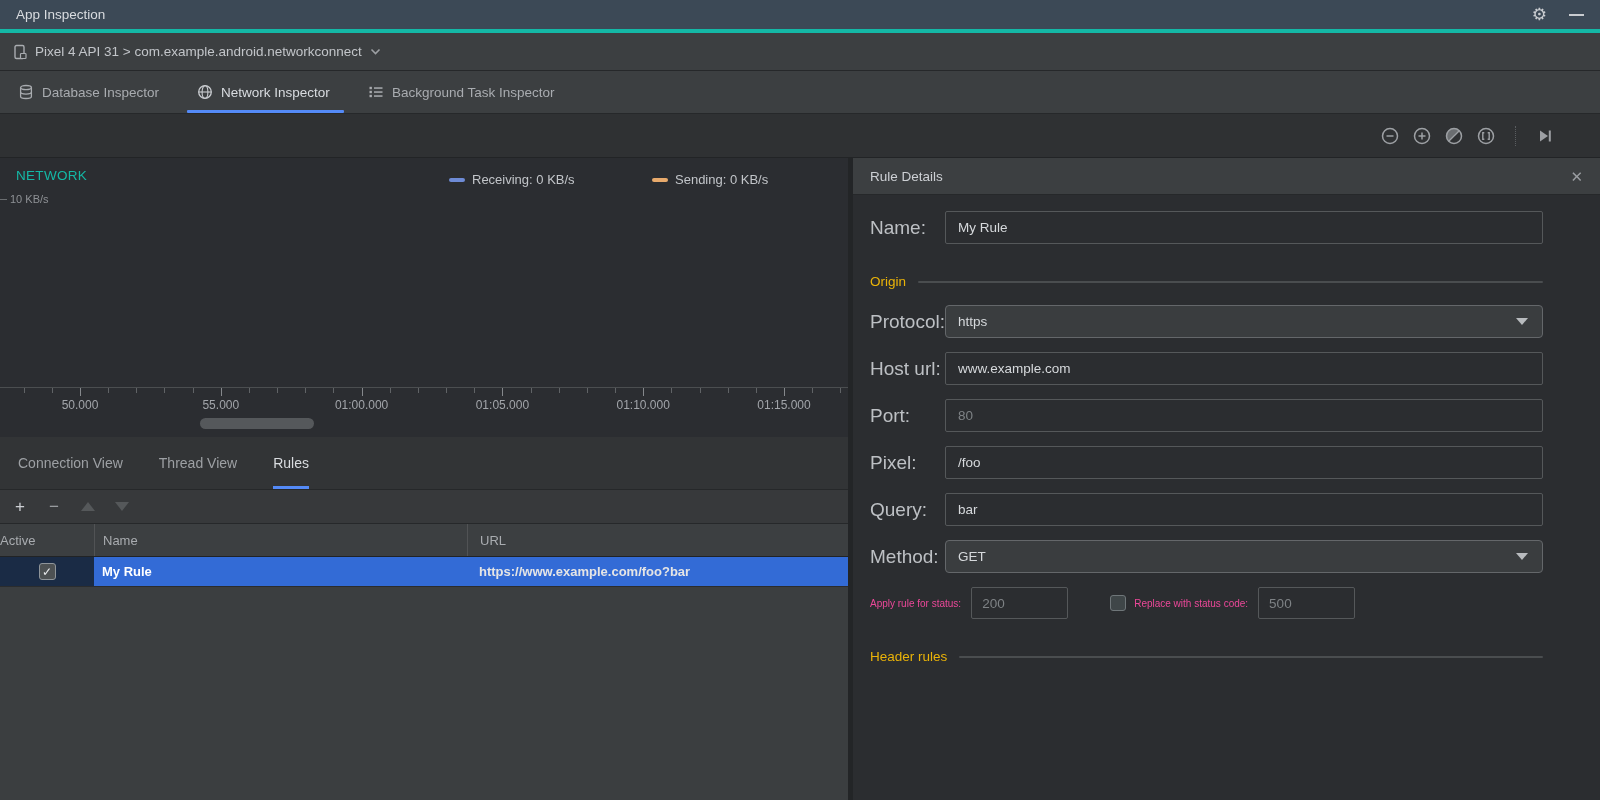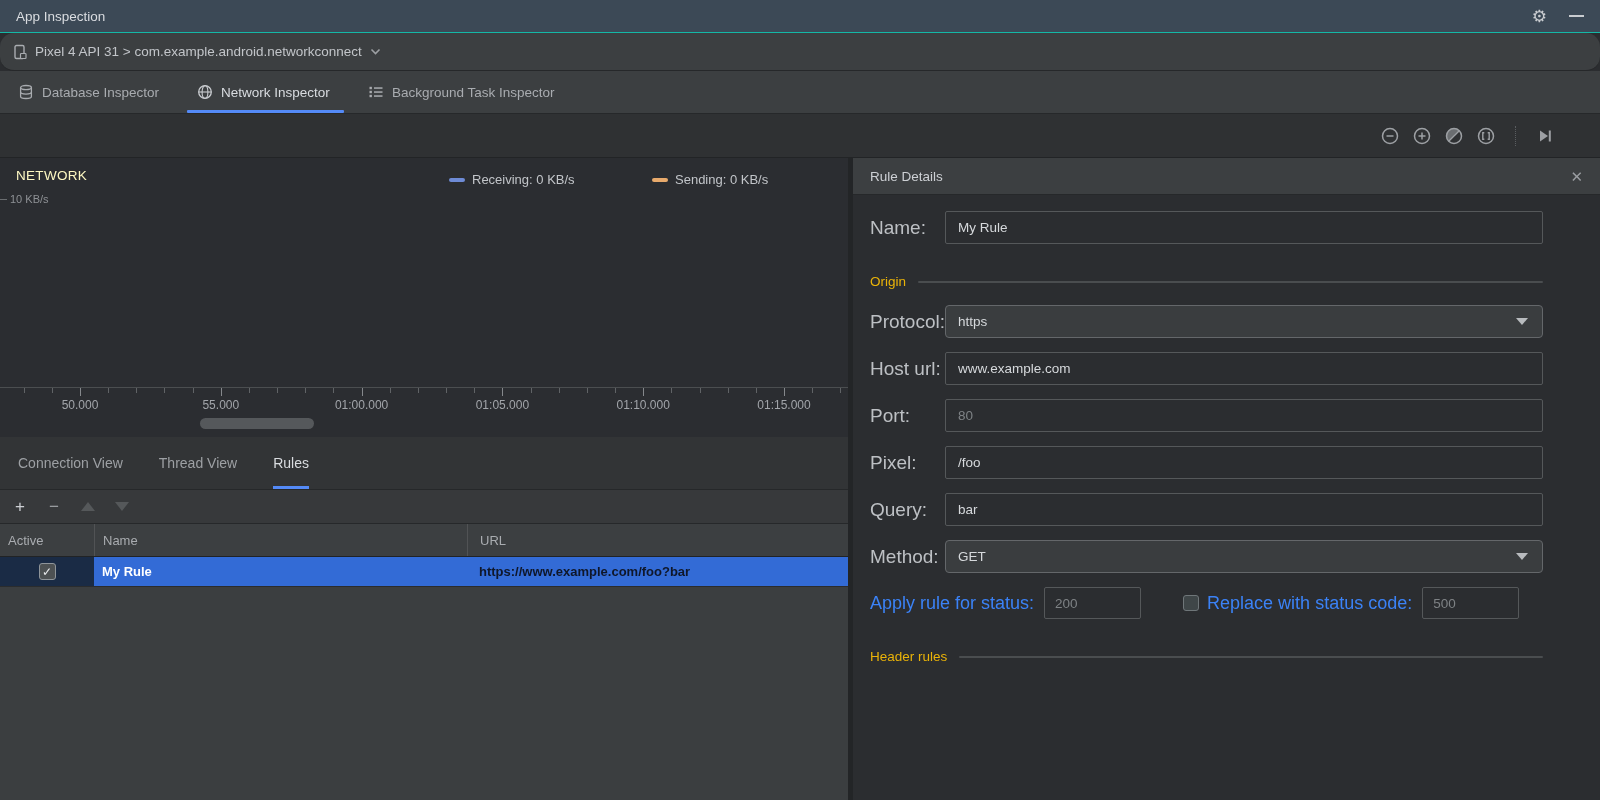--- a/index.html
+++ b/index.html
@@ -1,28 +1,28 @@
 <!DOCTYPE html>
 <html><head>
 <meta charset="utf-8">
 <style>
   * { margin:0; padding:0; box-sizing:border-box; }
   html,body { width:1600px; height:800px; overflow:hidden; }
   body { font-family:"Liberation Sans", sans-serif; background:#2B2D30; color:#BDC0C4; font-size:13px; }
   .window { position:relative; width:1600px; height:800px; display:flex; flex-direction:column; }
 
   
-  .titlebar { height:33px; background:#3C4956; display:flex; align-items:center; padding:0 16px; flex:0 0 auto; border-bottom:1px solid #14b8a6; }
+  .titlebar { height:33px; background:#3C4956; display:flex; align-items:center; padding:0 16px; flex:0 0 auto; border-bottom:4px solid #14b8a6; }
   .titlebar .title { color:#D9DCE0; font-size:13.5px; }
   .titlebar .spacer { flex:1; }
   .gear { color:#C9CCD0; font-size:17px; line-height:1; margin-right:22px; cursor:default; }
   .win-min { width:15px; height:2px; background:#C9CCD0; }
 
   
-  .devicebar { height:38px; background:#3C3F41; display:flex; align-items:center; padding:0 12px; flex:0 0 auto; border-bottom:1px solid #26282A;border-radius:14px; }
+  .devicebar { height:38px; background:#3C3F41; display:flex; align-items:center; padding:0 12px; flex:0 0 auto; border-bottom:1px solid #26282A; }
   .devicebar .dev-text { color:#C2C5C9; font-size:13.5px; margin:0 8px 0 7px; }
   .icon16 { width:16px; height:16px; display:block; }
 
   
   .tabstrip { height:43px; background:#3C3F41; display:flex; align-items:stretch; padding-left:18px; flex:0 0 auto; border-bottom:1px solid #26282A; }
   .itab { display:flex; align-items:center; gap:8px; margin-right:38px; position:relative; color:#A9ACB0; font-size:13.5px; cursor:pointer; }
   .itab.active { color:#D9DCE0; }
   .itab.active::after { content:""; position:absolute; left:-10px; right:-14px; bottom:0; height:3px; background:#548AF7; border-radius:1px; }
 
   
@@ -31,21 +31,21 @@
   .zsep { width:1px; height:20px; border-left:1px dotted #5A5D60; margin:0 7px; }
 
   
   .main { flex:1; display:flex; min-height:0; }
   .left-panel { width:848px; flex:0 0 848px; display:flex; flex-direction:column; background:#2B2D31; }
   .v-divider { width:5px; flex:0 0 5px; background:#232527; }
   .right-panel { flex:1; background:#2B2D30; display:flex; flex-direction:column; min-width:0; }
 
   
   .chart { position:relative; height:279px; flex:0 0 279px; background:#2B2D31; overflow:hidden; }
-  .chart-title { position:absolute; left:16px; top:10px; color:#fef9c3; font-size:13.5px; letter-spacing:.3px; }
+  .chart-title { position:absolute; left:16px; top:10px; color:#14b8a6; font-size:13.5px; letter-spacing:.3px; }
   .y-max-label { position:absolute; left:10px; top:35px; color:#8E9195; font-size:11px; }
   .y-max-tick { position:absolute; left:0; top:41px; width:7px; height:1px; background:#6A6D70; }
   .legend-item { position:absolute; top:14px; display:flex; align-items:center; gap:7px; color:#C2C5C9; font-size:13px; }
   .legend-item.receiving { left:449px; }
   .legend-item.sending { left:652px; }
   .legend-swatch { width:16px; height:4px; border-radius:2px; }
   .time-axis { position:absolute; left:0; right:0; top:229px; height:30px; border-top:1px solid #4B4E50; }
   .tick { position:absolute; top:0; width:1px; height:5px; background:#606366; }
   .tick.major { height:8px; background:#85888C; }
   .tick-label { position:absolute; top:10px; transform:translateX(-50%); white-space:nowrap; color:#A2A5AA; font-size:12px; }
@@ -59,46 +59,46 @@
   
   .rules-toolbar { height:34px; flex:0 0 34px; background:#37393B; display:flex; align-items:center; padding-left:10px; gap:14px; border-bottom:1px solid #26282A; }
   .rtbtn { width:20px; height:20px; display:flex; align-items:center; justify-content:center; font-size:17px; cursor:pointer; }
   .rtbtn.add { color:#CDD0D4; }
   .rtbtn.remove { color:#9DA0A4; }
   .tri-up { width:0; height:0; border-left:7px solid transparent; border-right:7px solid transparent; border-bottom:9px solid #55585A; }
   .tri-down { width:0; height:0; border-left:7px solid transparent; border-right:7px solid transparent; border-top:9px solid #55585A; }
 
   
   .tbl-header { height:33px; flex:0 0 33px; background:#3C3F41; display:flex; align-items:center; color:#A9ACB0; font-size:13px; border-bottom:1px solid #212325; }
-  .tbl-header .c-active { width:94px; padding-left:8px; }
+  .tbl-header .c-active { width:94px; padding-left:0; }
   .tbl-header .c-name { width:373px; padding-left:8px; border-left:1px solid #515355; height:100%; display:flex; align-items:center; }
   .tbl-header .c-url { flex:1; padding-left:12px; border-left:1px solid #515355; height:100%; display:flex; align-items:center; }
   .tbl-row { height:29px; flex:0 0 29px; display:flex; cursor:pointer; }
   .tbl-row .c-active { width:94px; background:#1A2B45; display:flex; align-items:center; justify-content:center; }
   .tbl-row .c-name { width:373px; background:#336BD6; color:#FFFFFF; font-weight:700; display:flex; align-items:center; padding-left:8px; font-size:13px; }
-  .tbl-row .c-url { flex:1; background:#336BD6; color:#0f172a; font-weight:700; display:flex; align-items:center; padding-left:12px; font-size:13px; }
+  .tbl-row .c-url { flex:1; background:#336BD6; color:#e5e5e5; font-weight:700; display:flex; align-items:center; padding-left:12px; font-size:13px; }
   .row-checkbox { width:17px; height:17px; background:#4D5153; border:1.5px solid #8F959A; border-radius:3px; display:flex; align-items:center; justify-content:center; color:#E8EAEC; font-size:12px; line-height:1; cursor:pointer; }
   .table-empty { flex:1; background:#3B3E40; border-top:1px solid #2A2C2E; }
 
   
   .panel-header { height:37px; flex:0 0 37px; background:#3C3F41; border-bottom:1px solid #26282A; display:flex; align-items:center; padding:0 17px; }
   .panel-header .ph-title { color:#CDD0D4; font-size:13.5px; }
   .panel-close { margin-left:auto; color:#9A9DA1; font-size:15px; cursor:pointer; line-height:1; }
   .panel-body { flex:1; padding:16px 57px 0 17px; overflow:hidden; }
   .form-row { display:flex; align-items:center; margin-bottom:14px; }
   .form-row .flabel { flex:0 0 75px; color:#BDC0C4; font-size:19px; }
   .tfield { flex:1; height:33px; background:transparent; border:1px solid #55585A; border-radius:2px; color:#D6D9DC; font-size:13.5px; padding:0 12px; font-family:"Liberation Sans", sans-serif; outline:none; }
   .tfield::placeholder { color:#7E8285; opacity:1; }
   .combo { flex:1; height:33px; background:#3A3D3F; border:1px solid #64676A; border-radius:4px; display:flex; align-items:center; padding:0 14px 0 12px; color:#D6D9DC; font-size:13.5px; cursor:pointer; }
   .combo-arrow { margin-left:auto; width:0; height:0; border-left:6px solid transparent; border-right:6px solid transparent; border-top:7px solid #B8BBBE; }
   .section-row { display:flex; align-items:center; margin:30px 0 16px 0; }
   .section-row .slabel { color:#eab308; font-size:13.5px; margin-right:12px; white-space:nowrap; }
   .section-row .sline { flex:1; height:2px; background:#4A4D4F; border-radius:1px; }
   .status-row { display:flex; align-items:center; margin-bottom:14px; }
-  .status-row .flabel-inline { color:#3b82f6; font-size:18px; white-space:nowrap; }
+  .status-row .flabel-inline { color:#ec4899; font-size:10px; white-space:nowrap; }
   .sfield { width:97px; height:32px; background:transparent; border:1px solid #55585A; border-radius:2px; color:#7E8285; font-size:13.5px; padding:0 10px; font-family:"Liberation Sans", sans-serif; outline:none; margin-left:10px; }
   .sfield::placeholder { color:#7E8285; opacity:1; }
   .chk { width:16px; height:16px; background:#3F4648; border:1px solid #6F7679; border-radius:3px; margin:0 8px 0 42px; cursor:pointer; flex:0 0 16px; }
 </style>
 </head>
 <body>
 
 <div class="window">
 
   <div class="titlebar">

